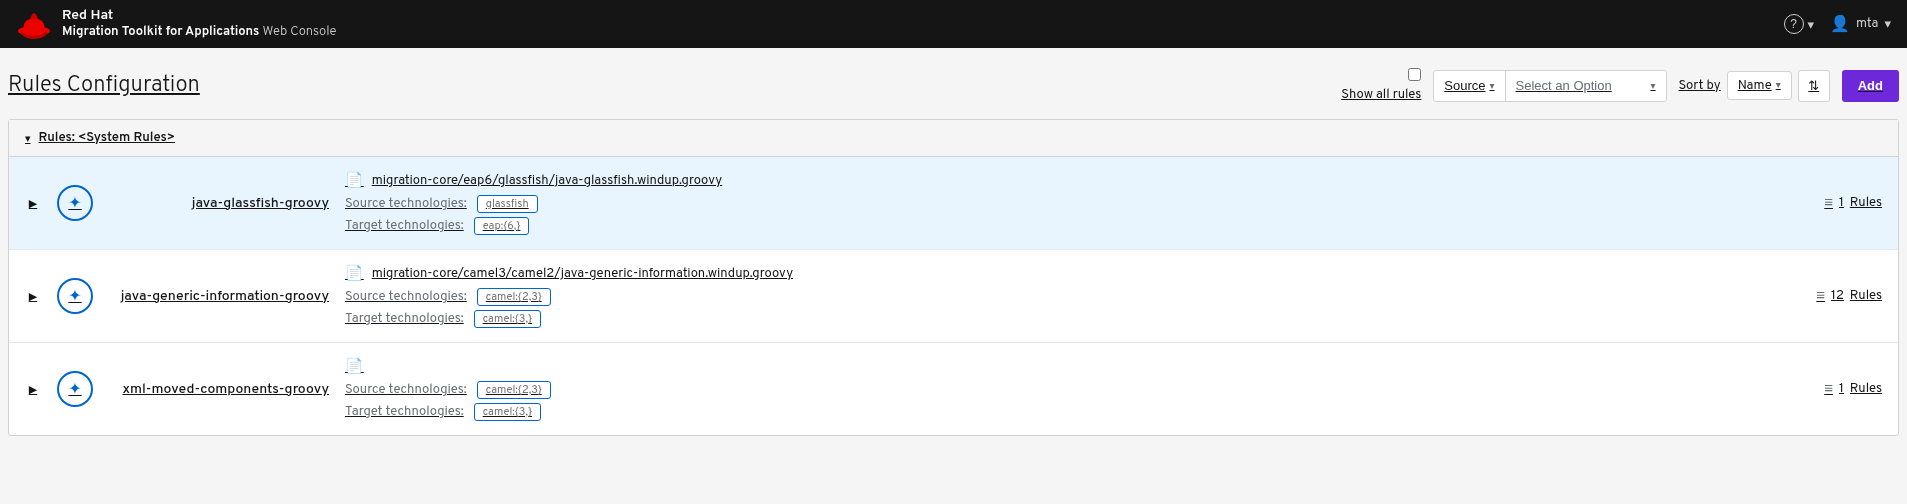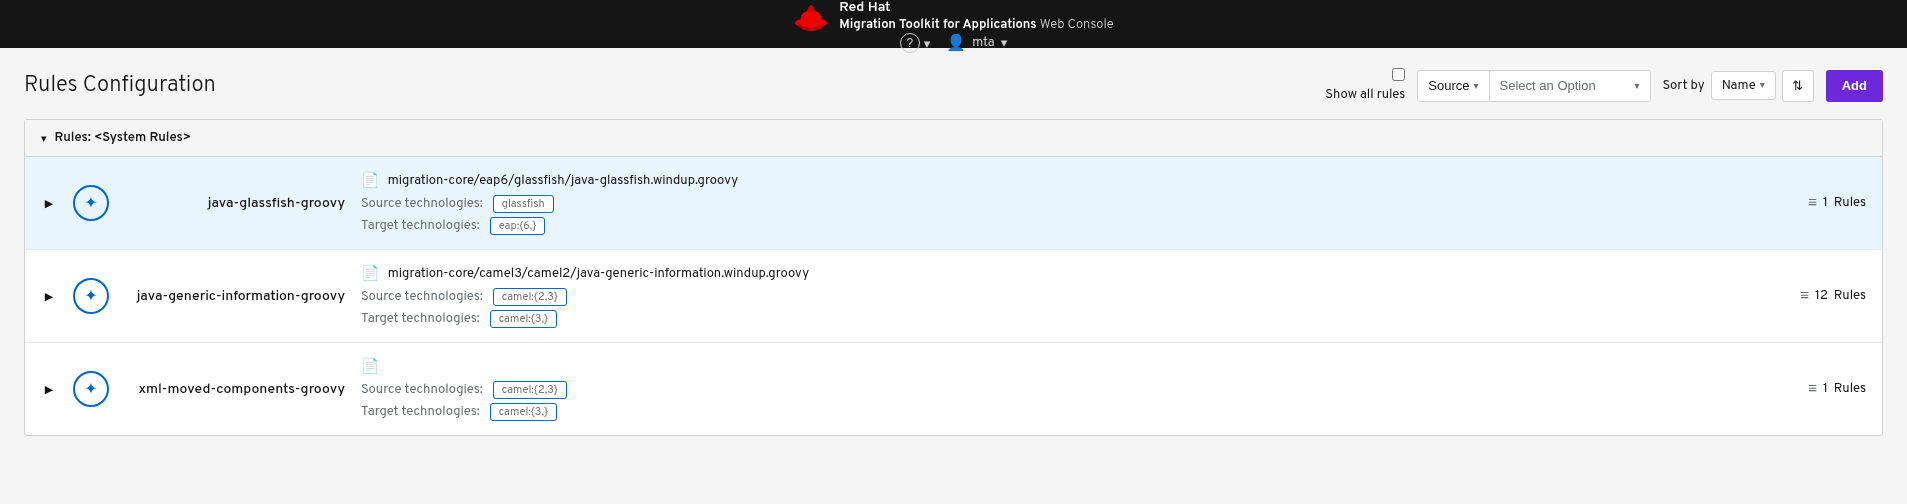--- a/index.html
+++ b/index.html
@@ -6,35 +6,34 @@
     body { font-family: 'RedHatText', 'Overpass', Arial, sans-serif; font-size: 14px; background: #f5f5f5; color: #151515; }
 
     
     .topnav {
       background: #151515;
       height: 48px;
       display: flex;
       align-items: center;
       padding: 0 16px;
       justify-content: space-between;
-      flex-direction: column;
     }
     .topnav-left { display: flex; align-items: center; gap: 10px; }
     .redhat-logo { display: flex; align-items: center; gap: 8px; }
     .rh-hat { width: 36px; height: 30px; }
     .topnav-brand { display: flex; flex-direction: column; }
     .topnav-brand-title { color: #fff; font-size: 14px; font-weight: 600; line-height: 1.2; }
     .topnav-brand-subtitle { color: #ccc; font-size: 13px; }
     .topnav-brand-subtitle span { color: #fff; font-weight: 600; }
     .topnav-right { display: flex; align-items: center; gap: 16px; color: #ccc; font-size: 13px; }
     .topnav-icon-btn { background: none; border: none; color: #ccc; cursor: pointer; display: flex; align-items: center; gap: 4px; font-size: 13px; }
     .topnav-user { display: flex; align-items: center; gap: 6px; color: #ccc; font-size: 13px; cursor: pointer; }
 
     
-    .main-content { padding: 20px 24px; }
+    .main-content { padding: 20px 8px; text-decoration: underline; }
     .page-header { display: flex; align-items: center; justify-content: space-between; margin-bottom: 16px; }
     .page-title { font-size: 22px; font-weight: 300; color: #151515; }
     .page-controls { display: flex; align-items: center; gap: 12px; }
 
     .show-all-label { display: flex; align-items: flex-end; gap: 6px; font-size: 13px; color: #151515; cursor: pointer; flex-direction: column; }
     .show-all-label input[type="checkbox"] { margin: 0; }
 
     .source-dropdown { 
       display: flex; align-items: center; 
       border: 1px solid #d2d2d2; 

